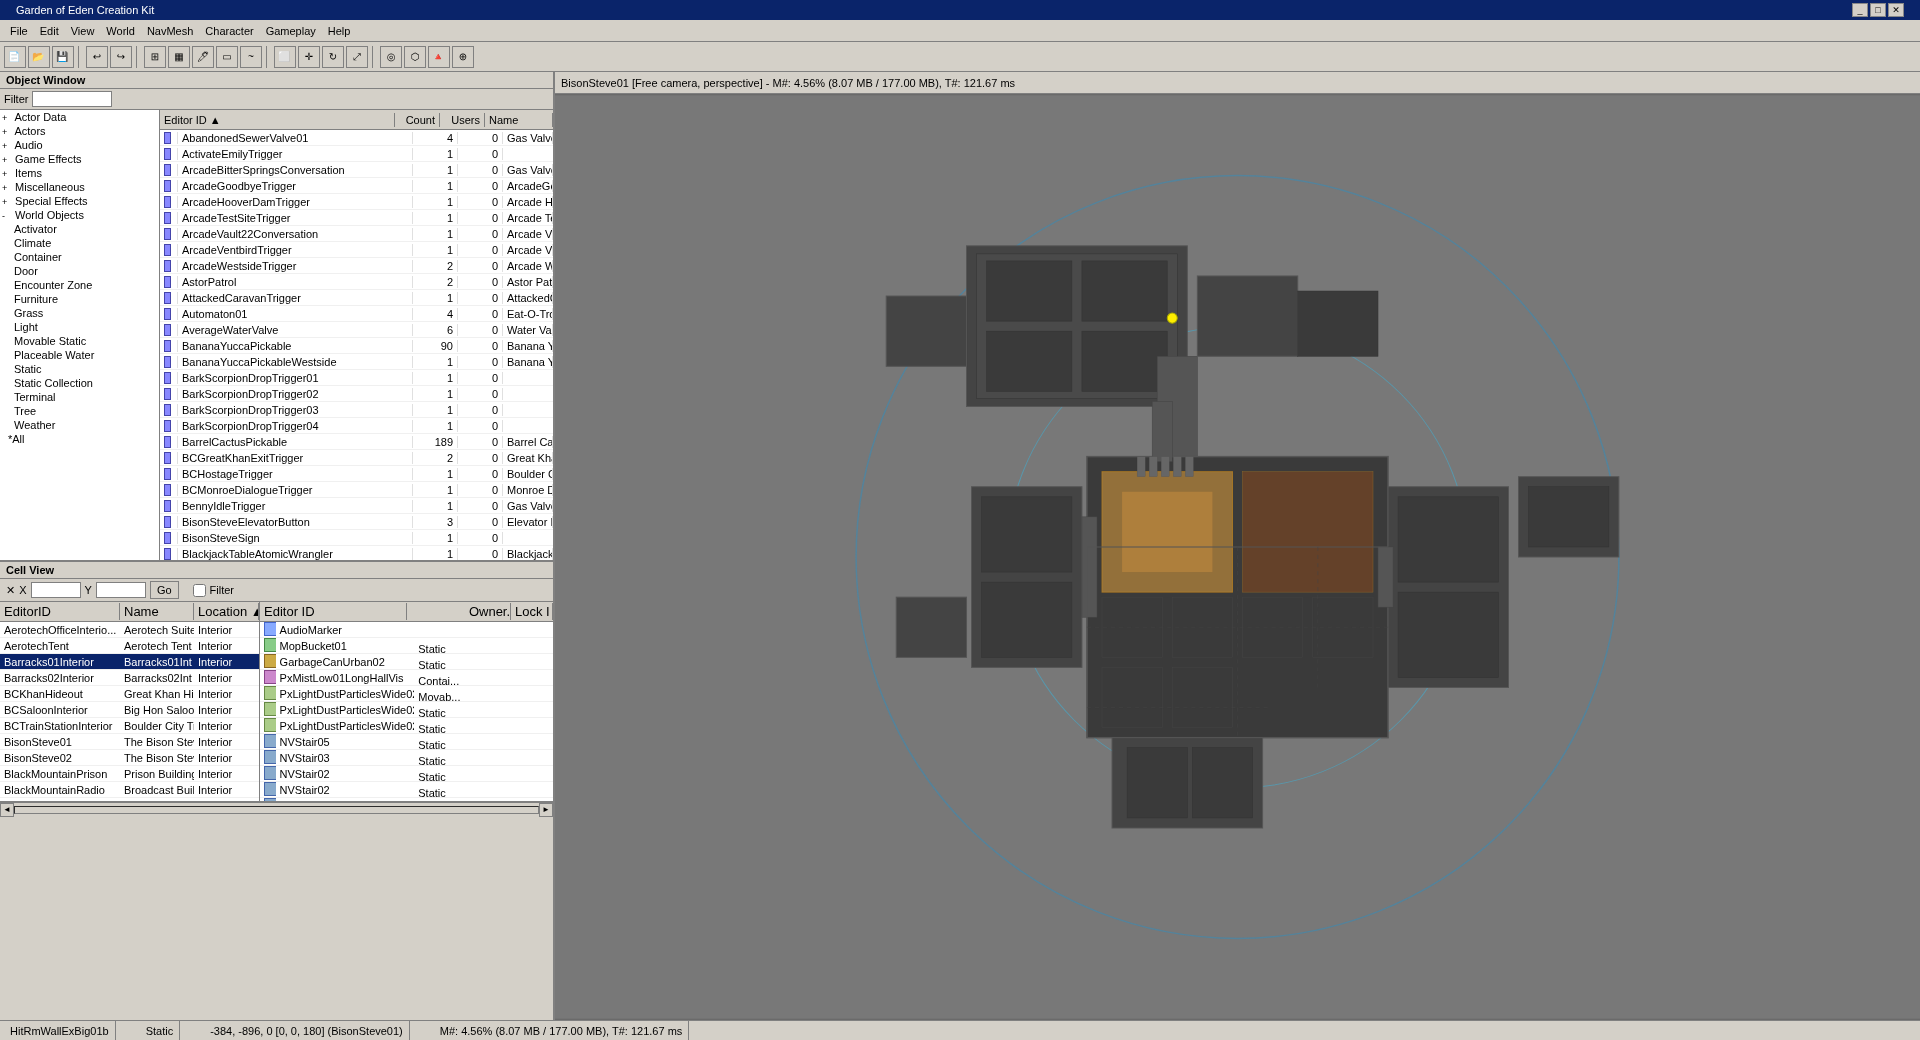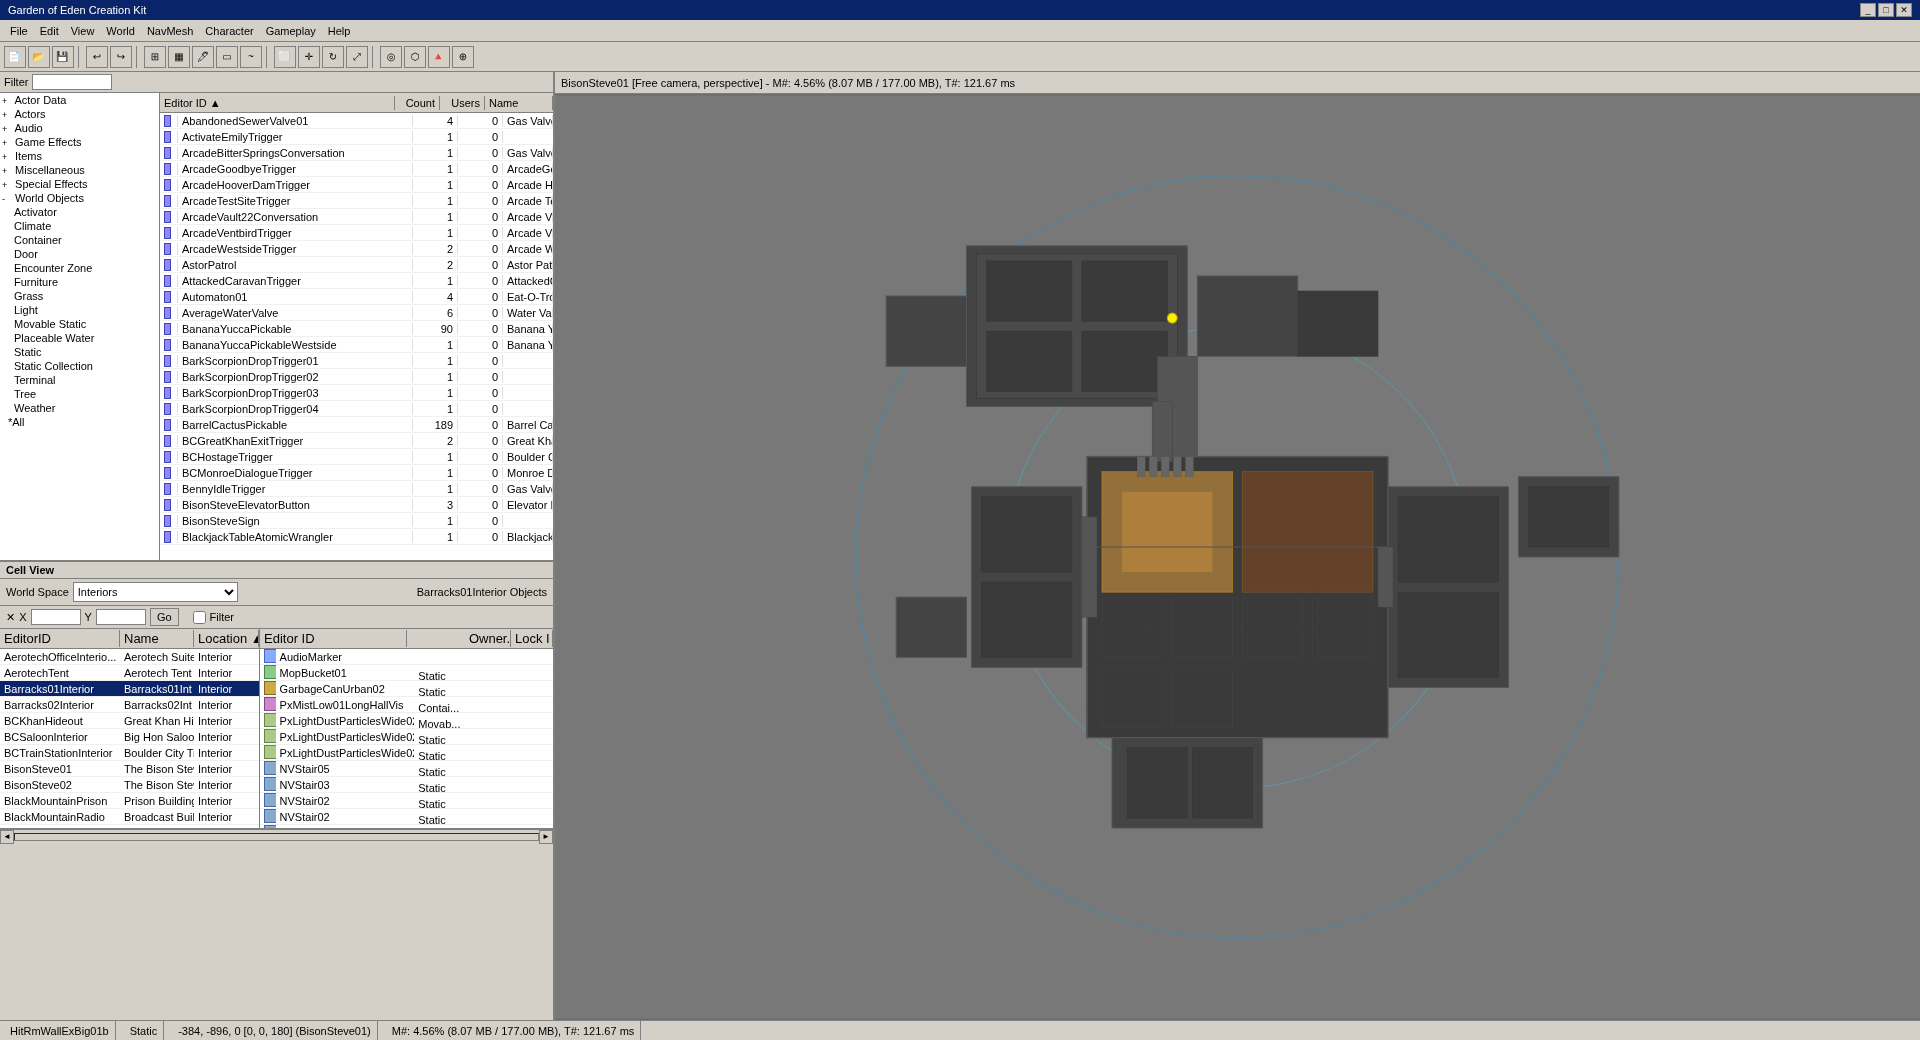--- a/index.html
+++ b/index.html
@@ -1,19 +1,19 @@
 <!DOCTYPE html>
 <html><head>
   <meta charset="utf-8">
   <style>
     * { margin: 0; padding: 0; box-sizing: border-box; }
     body { font-family: 'Segoe UI', Tahoma, Geneva, Verdana, sans-serif; font-size: 11px; background: #d4d0c8; color: #000; overflow: hidden; width: 1920px; height: 1040px; }
 
     
-    #titlebar { background: #0a246a; color: #fff; height: 20px; display: flex; align-items: center; justify-content: space-between; padding: 0 8px; }
+    #titlebar { background: #0a246a; color: #fff; height: 20px; display: flex; align-items: center; justify-content: space-between; padding: 0 16px; }
     #titlebar-controls { display: flex; gap: 2px; }
     #titlebar-controls span { width: 16px; height: 14px; background: #d4d0c8; border: 1px solid #888; display: flex; align-items: center; justify-content: center; font-size: 9px; color: #000; cursor: pointer; }
 
     
     #menubar { background: #d4d0c8; height: 22px; display: flex; align-items: center; padding: 0 4px; border-bottom: 1px solid #808080; }
     .menu-item { padding: 2px 6px; font-size: 11px; cursor: pointer; }
 
     
     #toolbar { background: #d4d0c8; height: 30px; display: flex; align-items: center; padding: 2px 4px; border-bottom: 1px solid #808080; gap: 2px; flex-wrap: wrap; }
     .toolbar-btn { width: 22px; height: 22px; background: #d4d0c8; border: 1px solid #808080; display: flex; align-items: center; justify-content: center; font-size: 10px; cursor: pointer; }
@@ -99,21 +99,21 @@
     #cell-hscroll-left { width: 14px; height: 14px; background: #d4d0c8; border: 1px solid #808080; display: flex; align-items: center; justify-content: center; font-size: 8px; cursor: pointer; }
     #cell-hscroll-track { flex: 1; height: 8px; background: #d4d0c8; border: 1px inset #808080; }
     #cell-hscroll-right { width: 14px; height: 14px; background: #d4d0c8; border: 1px solid #808080; display: flex; align-items: center; justify-content: center; font-size: 8px; cursor: pointer; }
 
     
     #right-panel { flex: 1; display: flex; flex-direction: column; background: #808080; }
     #viewport-header { background: #d4d0c8; padding: 2px 6px; font-size: 11px; border-bottom: 1px solid #808080; height: 22px; display: flex; align-items: center; }
     #viewport { flex: 1; background: #6a6a6a; position: relative; overflow: hidden; }
 
     
-    #statusbar { background: #d4d0c8; height: 20px; display: flex; align-items: center; padding: 0 4px; border-top: 1px solid #808080; font-size: 11px; gap: 8px; }
+    #statusbar { background: #d4d0c8; height: 20px; display: flex; align-items: center; padding: 0 4px; border-top: 1px solid #808080; font-size: 11px; gap: 24px; }
     #status-item { padding: 0 6px; border-right: 1px solid #808080; height: 100%; display: flex; align-items: center; }
 
     
     .icon-expand { color: #000; font-size: 9px; display: inline-block; width: 10px; }
 
     
     .trigger-icon { width: 14px; height: 12px; background: #8888ff; border: 1px solid #4444aa; display: inline-block; margin-right: 2px; }
 
     
     .ricon { width: 16px; height: 14px; display: inline-flex; align-items: center; justify-content: center; margin-right: 2px; font-size: 9px; }
@@ -170,20 +170,21 @@
   <button class="toolbar-btn">⬡</button>
   <button class="toolbar-btn">🔺</button>
   <button class="toolbar-btn">⊕</button>
 </div>
 
 <div id="main">
 
   <div id="left-panel">
 
     <div id="object-window">
+      <div id="object-window-title">Object Window</div>
       <div id="filter-bar">
         <label id="filter-label">Filter</label>
         <input id="filter-input" type="text" style="">
       </div>
       <div id="object-split">
 
         <div id="tree-panel">
           <div class="tree-group tree-item"><span class="icon-expand">+</span> Actor Data</div>
           <div class="tree-group tree-item"><span class="icon-expand">+</span> Actors</div>
           <div class="tree-group tree-item"><span class="icon-expand">+</span> Audio</div>
@@ -462,29 +463,20 @@
                 <div class="list-cell col-name">Blackjack Table</div>
               </div>
 
           </div>
         </div>
       </div>
     </div>
 
     <div id="cell-view">
       <div id="cell-view-title">Cell View</div>
-      <div id="worldspace-row">
-        <label>World Space</label>
-        <select id="worldspace-select">
-          <option>Interiors</option>
-          <option>Exteriors</option>
-          <option>WastelandNV</option>
-        </select>
-        <span id="worldspace-info">Barracks01Interior Objects</span>
-      </div>
       <div id="xy-row">
         <span>✕</span>
         <label>X</label>
         <input id="x-input" type="text" style="">
         <label>Y</label>
         <input id="y-input" type="text" style="">
         <button id="go-btn">Go</button>
         <input type="checkbox" id="cell-filter-cb" style="">
         <label id="cell-filter-label">Filter</label>
       </div>

